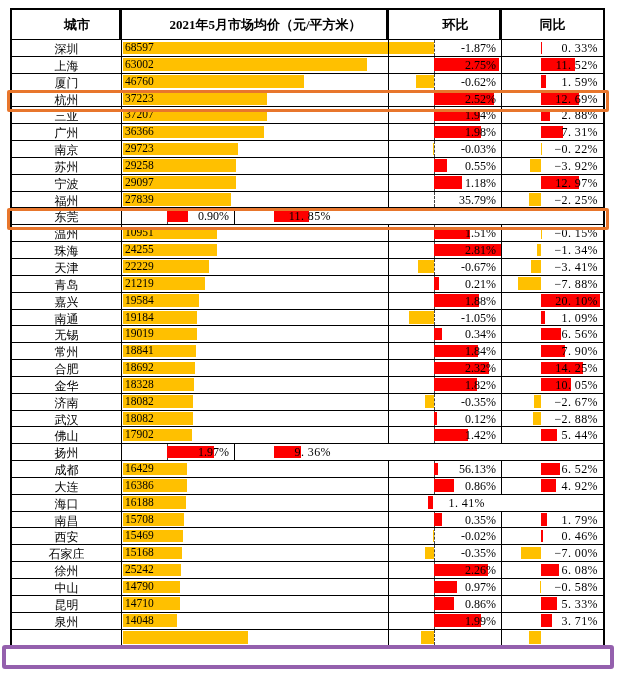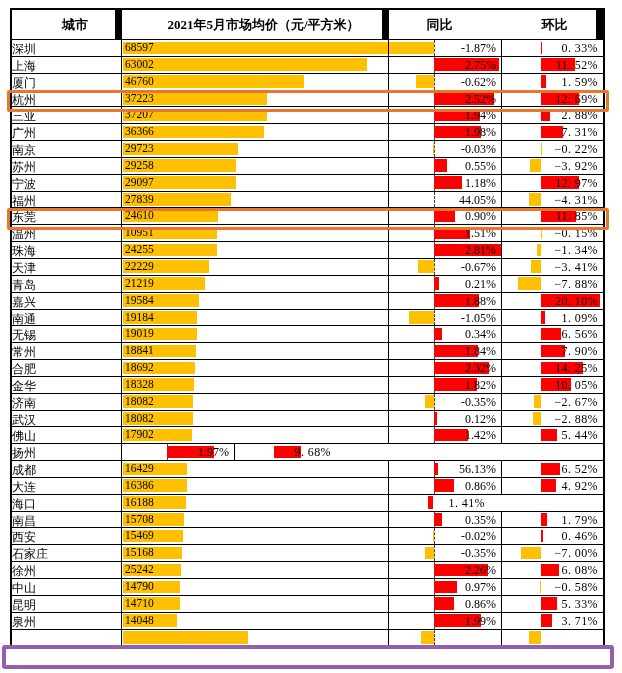--- a/index.html
+++ b/index.html
@@ -10,43 +10,43 @@
          box-sizing:border-box;background:#fff;}
   .hrow{display:flex;height:30px;border-bottom:1px solid #000;box-sizing:border-box;}
   .hcell{display:flex;align-items:center;justify-content:center;
          font-weight:bold;font-size:13px;box-sizing:border-box;}
   .row{display:flex;height:16.85px;border-bottom:1px solid #000;box-sizing:border-box;position:relative;}
   .cell{position:relative;box-sizing:border-box;height:100%;overflow:hidden;}
   .c-city{width:110px;border-right:1px solid #000;}
   .c-price{width:267px;border-right:1px solid #000;}
   .c-mom{width:113px;border-right:1px solid #000;}
   .c-yoy{width:101px;}
-  .hcell.c-city,.hcell.c-price,.hcell.c-mom{border-right:7px solid #000000;padding-left:23px;}
-  .city-name{position:absolute;left:0;right:0;top:1px;text-align:left;font-size:12px;}
+  .hcell.c-city,.hcell.c-price,.hcell.c-mom{border-right:3px solid #000000;padding-left:23px;}
+  .city-name{position:absolute;left:0;right:0;top:1px;text-align:center;font-size:12px;}
   .price-bar{position:absolute;left:1px;top:1.5px;height:12.5px;background:var(--gold);}
   .price-text{position:absolute;left:3px;top:1px;font-size:11.5px;}
   .zero-dash{position:absolute;top:0;bottom:0;left:40%;border-left:1px dashed #444;z-index:0;}
   .pbar{position:absolute;top:1.5px;height:12.5px;z-index:1;}
   .pbar.pos{background:var(--red);}
   .pbar.neg{background:var(--gold);}
   .pct{position:absolute;right:5px;top:1px;font-size:12px;z-index:2;}
   .c-yoy .pct{letter-spacing:0.4px;font-size:12px;}
   .hl{position:absolute;box-sizing:border-box;z-index:5;pointer-events:none;}
   .hl-orange{border:3px solid var(--hlOrange);border-radius:2px;}
   .hl-purple{border:4px solid var(--hlPurple);border-radius:3px;}
 </style>
 </head>
 <body>
 
 <div id="table">
   <div class="hrow">
     <div class="hcell c-city">城市</div>
     <div class="hcell c-price">2021年5月市场均价（元/平方米）</div>
+    <div class="hcell c-mom">环比</div>
     <div class="hcell c-yoy">同比</div>
-    <div class="hcell c-mom">环比</div>
   </div>
   <div>
       <div class="row">
         <div class="cell c-city">
           <span class="city-name">深圳</span>
         </div>
         <div class="cell c-price">
           <div class="price-bar" style="width: 100%;"></div>
           <span class="price-text">68597</span>
         </div>
@@ -207,34 +207,30 @@
       <div class="row">
         <div class="cell c-city">
           <span class="city-name">福州</span>
         </div>
         <div class="cell c-price">
           <div class="price-bar" style="width: 40.5834%;"></div>
           <span class="price-text">27839</span>
         </div>
         <div class="cell c-mom">
           <div class="zero-dash"></div>
-          <span class="pct">44.05%</span>
+          <span class="pct">35.79%</span>
         </div>
         <div class="cell c-yoy">
           <div class="pbar neg" style="left: 26.675%; width: 12.325%;"></div>
-          <span class="pct">−4. 31%</span>
+          <span class="pct">−2. 25%</span>
         </div>
       </div>
       <div class="row">
         <div class="cell c-city">
           <span class="city-name">东莞</span>
-        </div>
-        <div class="cell c-price">
-          <div class="price-bar" style="width: 35.8762%;"></div>
-          <span class="price-text">24610</span>
         </div>
         <div class="cell c-mom">
           <div class="zero-dash"></div>
           <div class="pbar pos" style="left: 40%; width: 19.17%;"></div>
           <span class="pct">0.90%</span>
         </div>
         <div class="cell c-yoy">
           <div class="pbar pos" style="left: 39%; width: 34.365%;"></div>
           <span class="pct">11. 85%</span>
         </div>
@@ -477,21 +473,21 @@
         <div class="cell c-city">
           <span class="city-name">扬州</span>
         </div>
         <div class="cell c-mom">
           <div class="zero-dash"></div>
           <div class="pbar pos" style="left: 40%; width: 41.961%;"></div>
           <span class="pct">1.97%</span>
         </div>
         <div class="cell c-yoy">
           <div class="pbar pos" style="left: 39%; width: 26.1%;"></div>
-          <span class="pct">9. 68%</span>
+          <span class="pct">9. 36%</span>
         </div>
       </div>
       <div class="row">
         <div class="cell c-city">
           <span class="city-name">成都</span>
         </div>
         <div class="cell c-price">
           <div class="price-bar" style="width: 23.95%;"></div>
           <span class="price-text">16429</span>
         </div>

